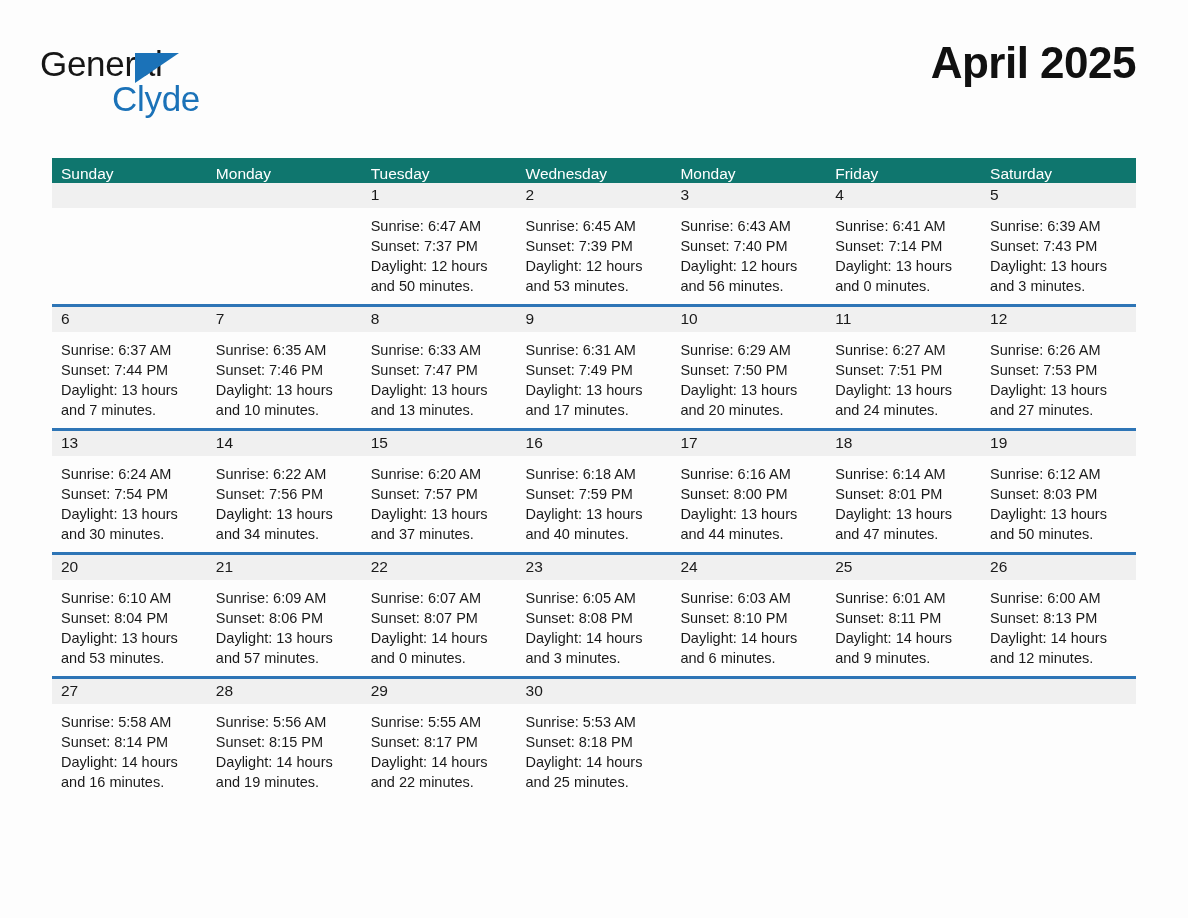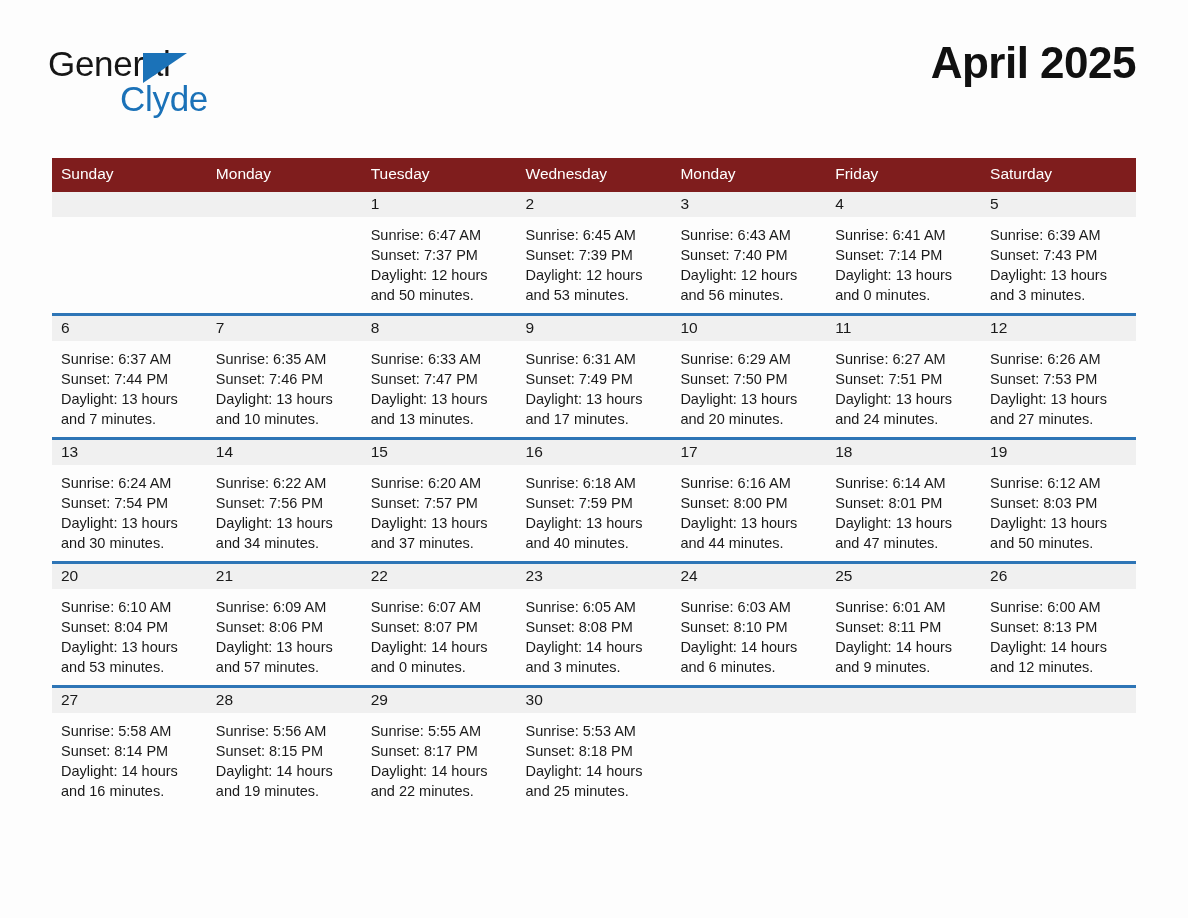--- a/index.html
+++ b/index.html
@@ -16,21 +16,21 @@
   }
 
   
   .page-header {
     position: relative;
     height: 118px;
   }
 
   .logo {
     position: absolute;
-    left: 48px;
+    left: 40px;
     top: 46px;
     width: 240px;
     height: 74px;
   }
   .logo-general {
     position: absolute;
     left: 0;
     top: 0;
     font-size: 35px;
     letter-spacing: -0.3px;
@@ -82,26 +82,26 @@
   
   .calendar {
     position: absolute;
     left: 52px;
     top: 158px;
     width: 1084px;
     border-collapse: collapse;
     table-layout: fixed;
   }
   .calendar th {
-    background: #7f1d1d;
+    background: #0f766e;
     color: #ffffff;
     font-weight: normal;
     font-size: 15.5px;
     text-align: left;
-    padding: 7px 0 9px 9px;
+    padding: 7px 0 0 9px;
     height: 16px;
     vertical-align: middle;
     margin-top: 28px;
   }
   .calendar td {
     vertical-align: top;
     padding: 0;
     background: #fdfdfd;
   }
   tr.week-row > td {

